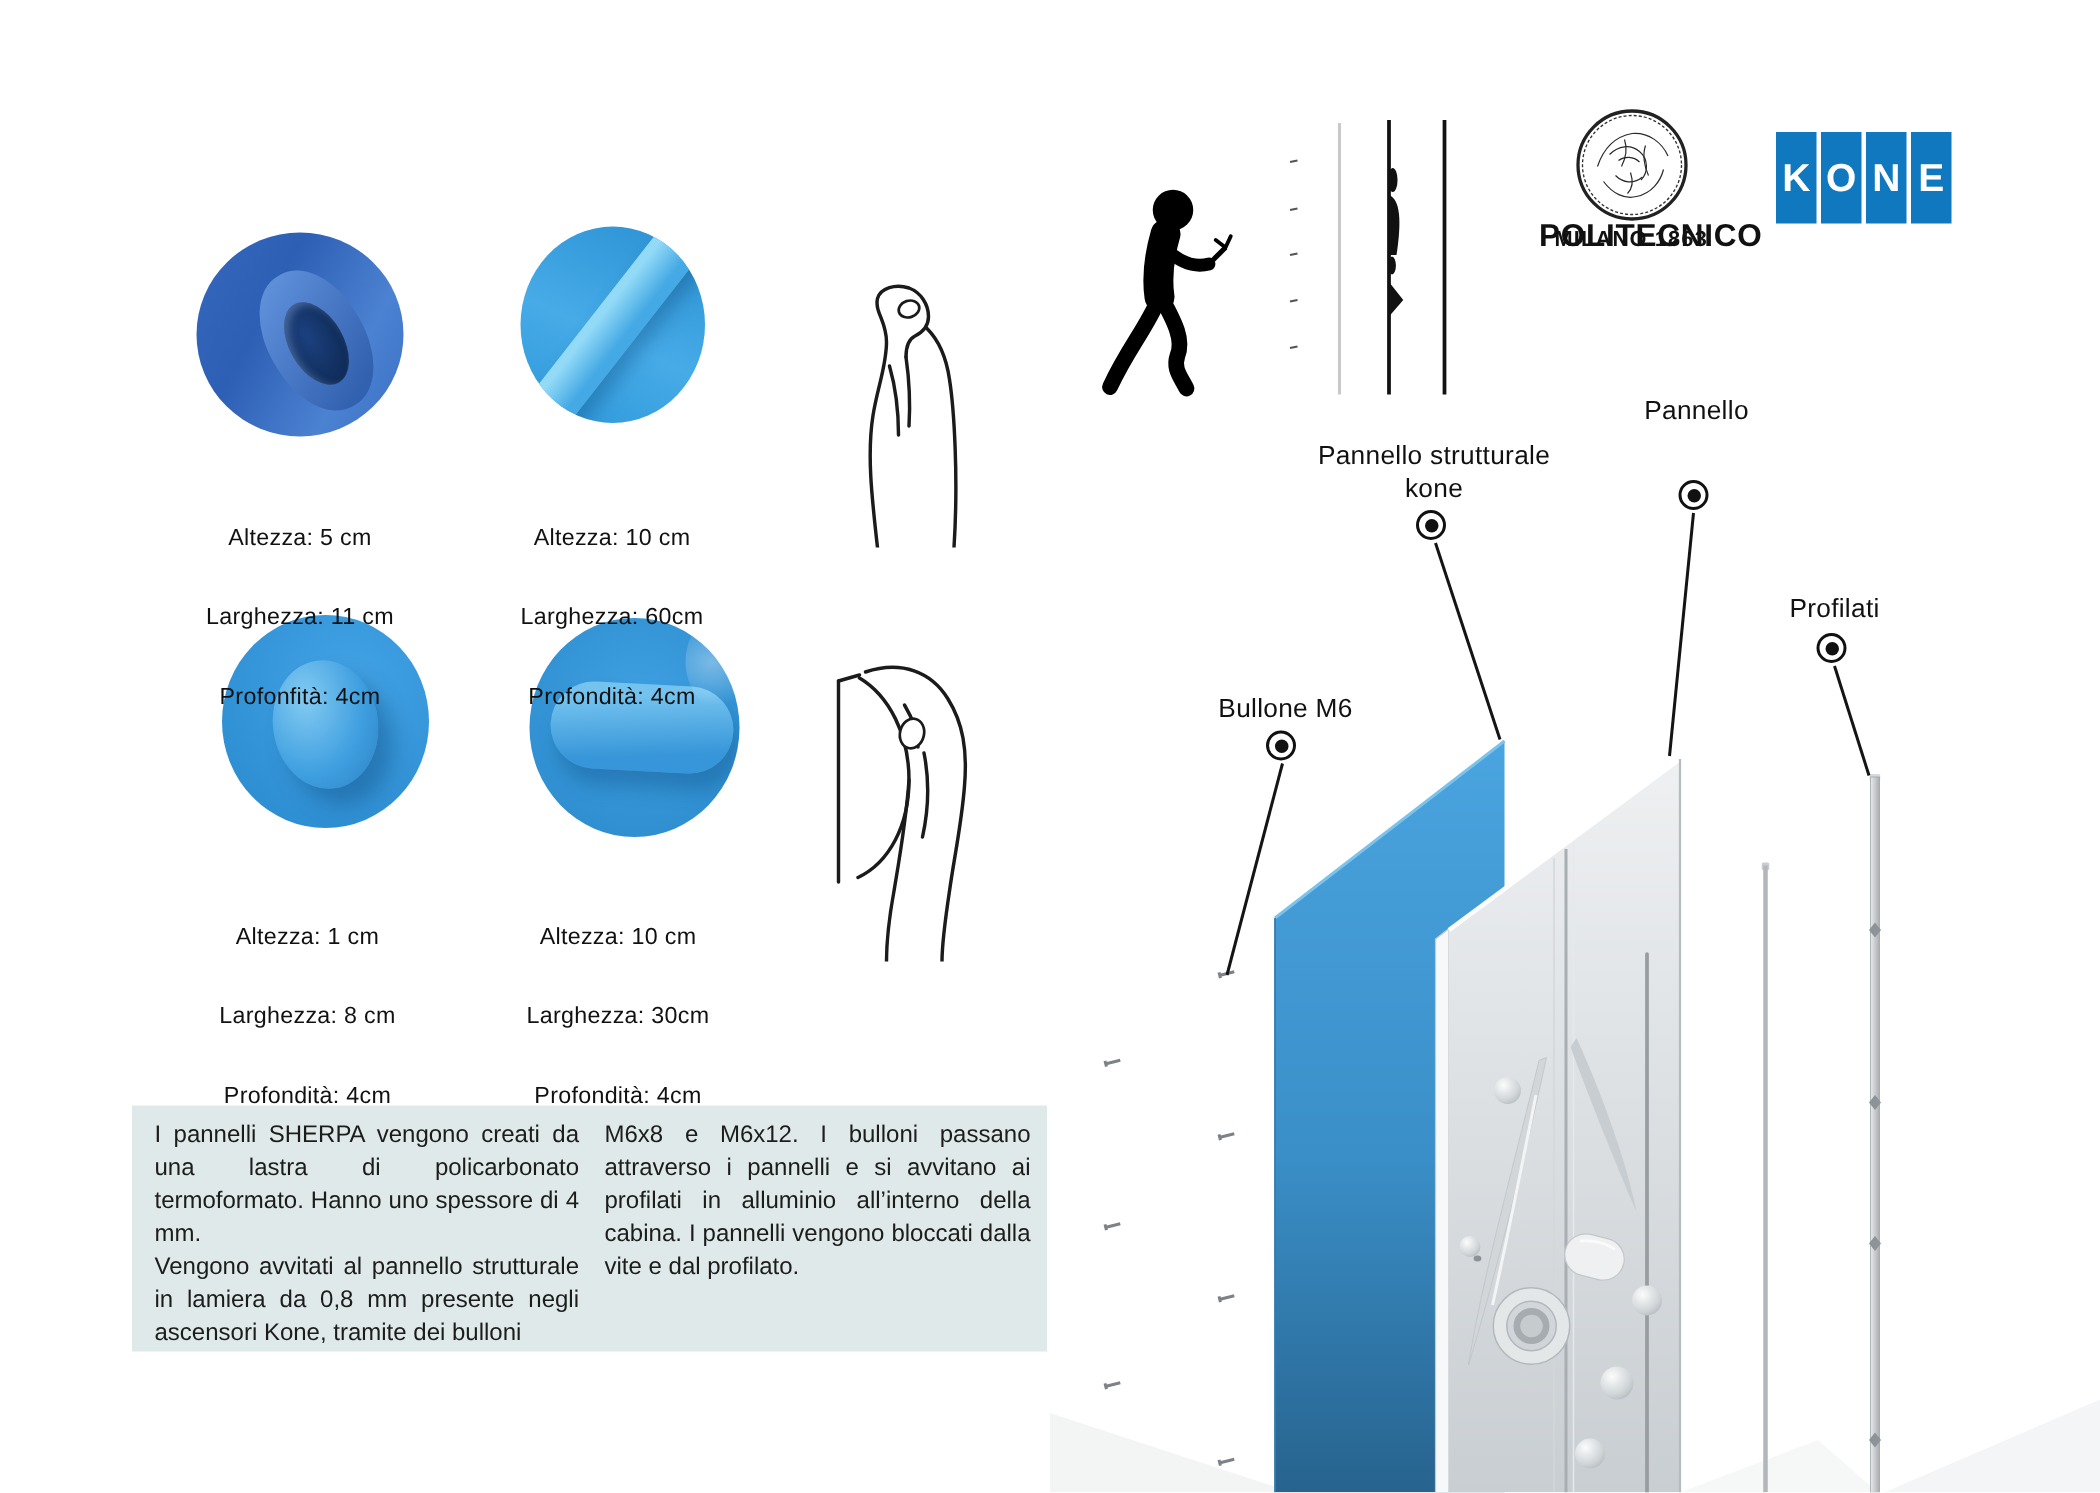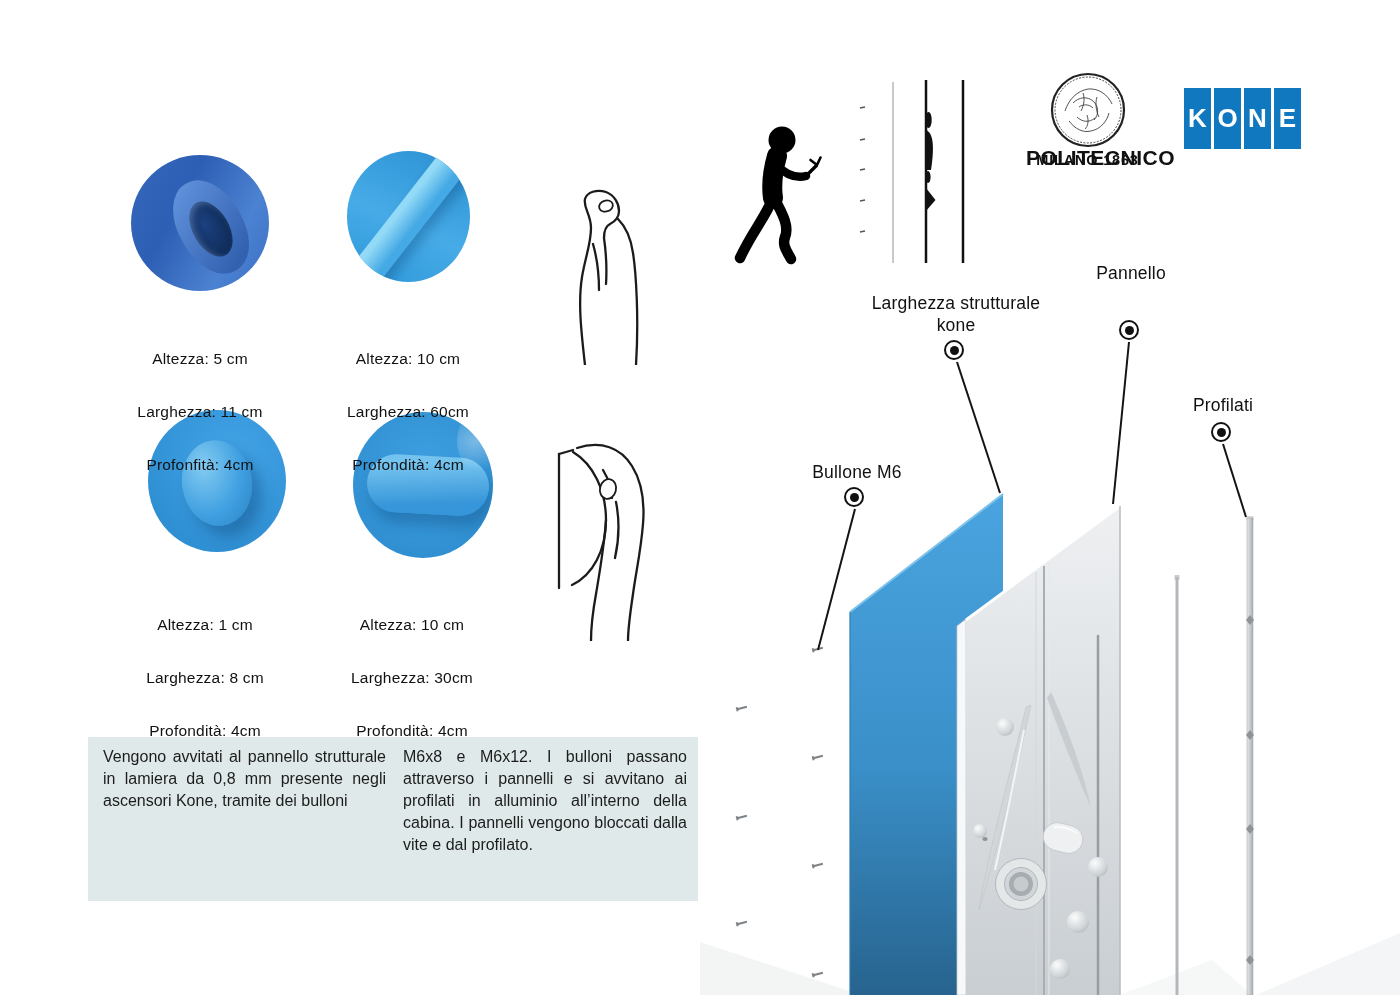--- a/index.html
+++ b/index.html
@@ -273,30 +273,31 @@
     <div>Profondità: 4cm</div>
   </div>
   <div class="spec spec4">
     <div>Altezza: 10 cm</div>
     <div>Larghezza: 30cm</div>
     <div>Profondità: 4cm</div>
   </div>
 
   <div class="descbox">
     <div class="desccol desc1">
+      <p>I pannelli SHERPA  vengono creati da una lastra di policarbonato termoformato. Hanno uno spessore di 4 mm.</p>
       <p>Vengono avvitati al pannello strutturale in lamiera da 0,8 mm presente negli ascensori Kone, tramite dei bulloni</p>
     </div>
     <div class="desccol desc2">
       <p>M6x8 e M6x12. I bulloni passano attraverso i pannelli e si avvitano ai profilati in alluminio all’interno della cabina. I pannelli vengono bloccati dalla vite e dal profilato.</p>
     </div>
   </div>
 
   <div class="callout lab-bullone">Bullone M6</div>
   <div class="callout lab-strutturale">
-    <div>Larghezza strutturale</div>
+    <div>Pannello strutturale</div>
     <div>kone</div>
   </div>
   <div class="callout lab-pannello">Pannello</div>
   <div class="callout lab-profilati">Profilati</div>
 
   <div class="marker mk-bullone"></div>
   <div class="marker mk-strutturale"></div>
   <div class="marker mk-pannello"></div>
   <div class="marker mk-profilati"></div>
 

